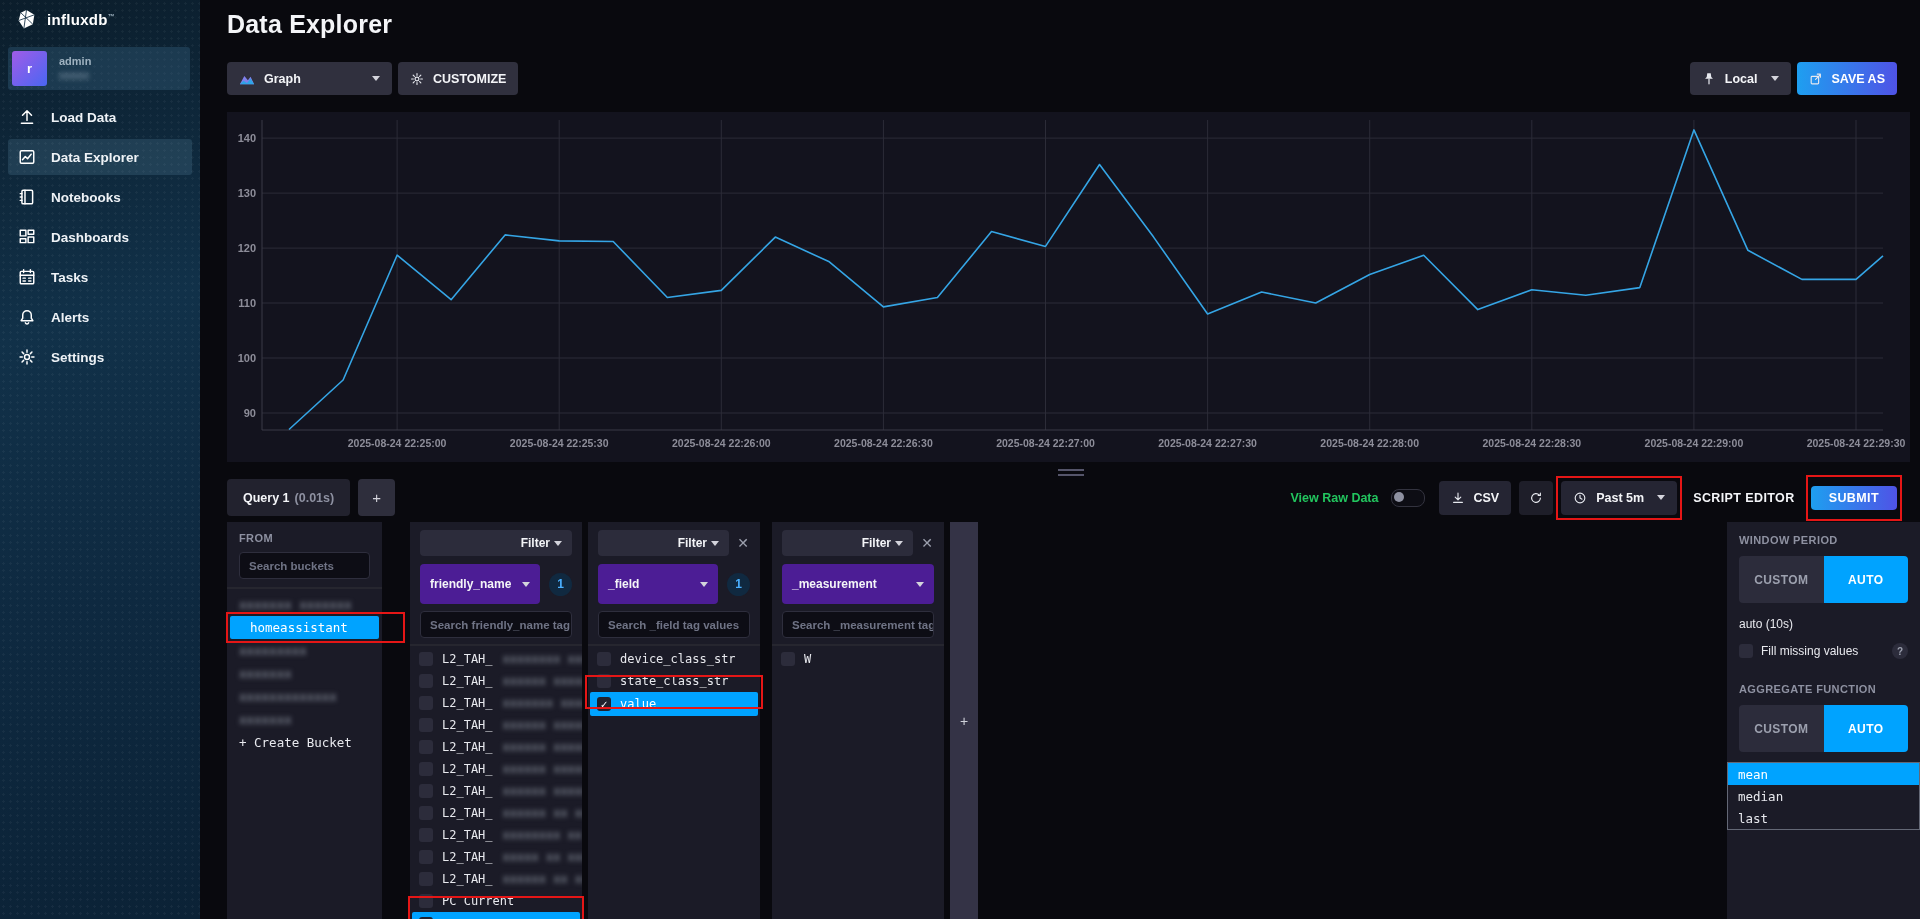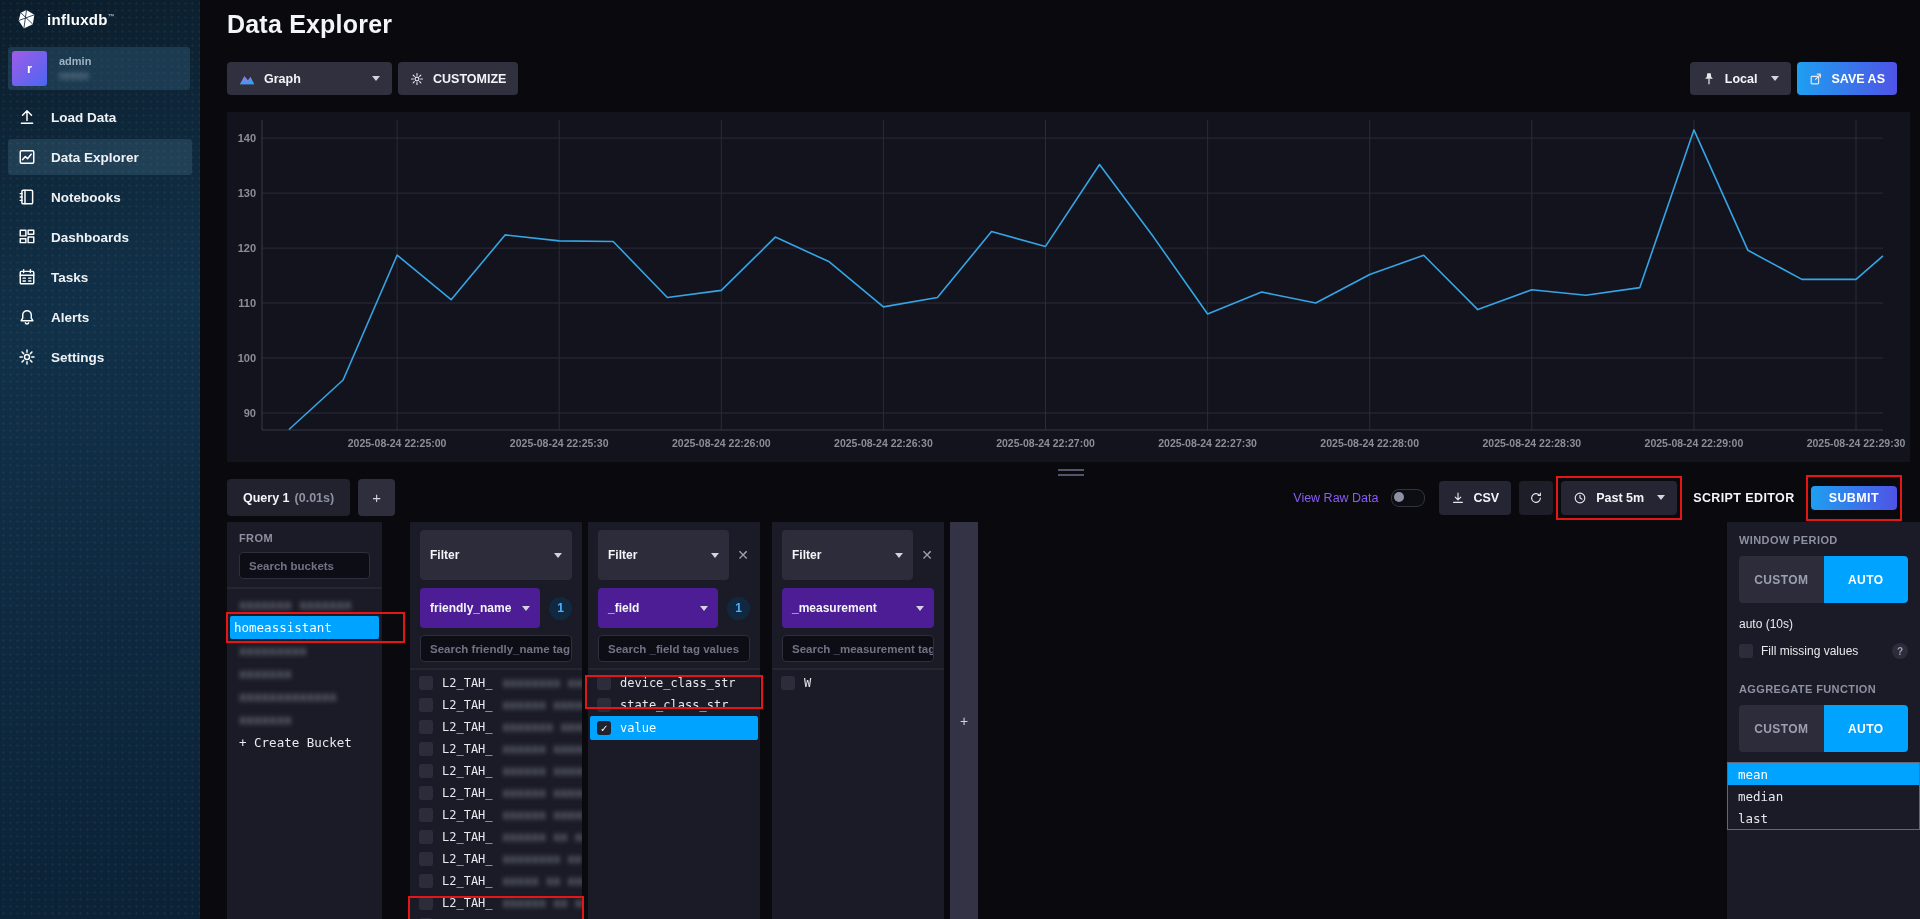--- a/index.html
+++ b/index.html
@@ -41,45 +41,45 @@
   .ytick{fill:#8d8d99;font-size:11px;font-weight:700;text-anchor:end;font-family:"Liberation Sans",sans-serif}
   .xtick{fill:#8d8d99;font-size:10.5px;font-weight:700;text-anchor:middle;font-family:"Liberation Sans",sans-serif}
   .drag-handle{position:absolute;left:858px;top:466px;width:26px;cursor:row-resize}
   .drag-handle i{display:block;border-top:2px solid #55556a;margin-top:3px}
   
   .query-toolbar{position:absolute;left:27px;right:23px;top:479px;height:37px;display:flex;justify-content:space-between;align-items:center}
   .qt-left,.qt-right{display:flex;gap:8px;align-items:center}
   .query-tab{background:#22222e;border-radius:4px;height:37px;display:flex;align-items:center;padding:0 16px;gap:5px;font-size:12.5px;font-weight:700;cursor:pointer}
   .query-time{color:#8e91a1}
   .add-query{width:37px;height:37px;background:#2e2e3c;border-radius:4px;display:flex;align-items:center;justify-content:center;font-size:15px;color:#d4d4dc;cursor:pointer}
-  .raw-label{font-size:12.5px;font-weight:400;color:#8b5cf6}
+  .raw-label{font-size:12.5px;font-weight:700;color:#22c55e}
   .toggle{width:32px;height:16px;background:#0d0d14;border:1px solid #33333f;border-radius:8px;position:relative;margin:0 6px 0 4px;cursor:pointer}
   .knob{position:absolute;left:2px;top:2px;width:10px;height:10px;border-radius:50%;background:#8e91a1}
   .btn-dark{background:#252533;height:34px}
   .btn-refresh{background:#1e1e29;width:34px;height:34px;padding:0;justify-content:center}
   .btn-script{background:transparent;letter-spacing:.4px;padding:0 8px}
   .btn-submit{height:24px;padding:0 18px;letter-spacing:.4px}
   
   .builder{position:absolute;left:27px;top:522px;right:0;bottom:0}
   .panel{position:absolute;top:0;bottom:0;background:#1b1b27;overflow:hidden}
   .p-from{left:0;width:155px}
   .p-f1{left:183px;width:172px}
   .p-f2{left:361px;width:172px}
   .p-f3{left:545px;width:172px}
   .p-add{left:723px;width:28px;background:#343346;display:flex;align-items:center;justify-content:center;color:#cfd2da;font-size:14px;cursor:pointer}
   .p-opt{right:0;width:193px}
   .panel-title{margin:10px 12px 0;font-size:11px;font-weight:700;color:#8e91a1;letter-spacing:.4px}
   .search{margin:8px 12px 0;height:27px;background:#0d0d15;border:1px solid #2e2e3d;border-radius:4px;color:#6f7385;font-size:11.5px;font-weight:700;display:flex;align-items:center;padding:0 9px;white-space:nowrap;overflow:hidden;box-sizing:border-box}
   .hr{margin-top:8px;border-bottom:2px solid #26262f}
   .list{margin-top:4px}
   .row{height:23px;display:flex;align-items:center;padding:0 12px;font-family:"DejaVu Sans Mono",monospace;font-size:12.5px;color:#e8e9ee;cursor:pointer;white-space:nowrap}
-  .row.selected{background:#00a3ff;color:#fff;margin:0 3px;padding:0 4px;border-radius:2px}
+  .row.selected{background:#00a3ff;color:#fff;margin:0 3px;padding:0 20px;border-radius:2px}
   .row.blurred .lbl{filter:blur(2.6px);color:#98a0ac}
   .filter-head{display:flex;align-items:center;margin:8px 10px 0;gap:7px}
-  .dd-filter{flex:1;height:26px;background:#2c2c3b;border-radius:4px;display:flex;align-items:center;justify-content:space-between;padding:12px 10px;font-size:12px;font-weight:700;cursor:pointer}
+  .dd-filter{flex:1;height:26px;background:#2c2c3b;border-radius:4px;display:flex;align-items:center;justify-content:flex-end;padding:0 10px;font-size:12px;font-weight:700;cursor:pointer}
   .close-x{color:#9ca0ae;font-size:14px;width:14px;text-align:center;cursor:pointer;line-height:1}
   .key-row{display:flex;align-items:center;margin:8px 10px 0;gap:9px}
   .dd-key{flex:1;height:40px;background:#4c1d95;border-radius:4px;display:flex;align-items:center;justify-content:space-between;padding:0 10px;font-size:12px;font-weight:700;cursor:pointer}
   .badge{width:23px;height:23px;border-radius:50%;background:#102940;color:#4ab0ff;font-weight:700;font-size:12px;display:flex;align-items:center;justify-content:center;flex:none}
   .p-f1 .search,.p-f2 .search,.p-f3 .search{margin:7px 10px 0}
   .f-hr{margin-top:6px;border-bottom:2px solid #26262f}
   .f-list{margin-top:2px}
   .f-row{height:22px;display:flex;align-items:center;gap:9px;padding:0 9px;font-family:"DejaVu Sans Mono",monospace;font-size:12px;color:#e8e9ee;cursor:pointer;white-space:nowrap}
   .f-row.selected{background:#00a3ff;color:#fff;margin:0 2px;padding:0 7px;border-radius:2px;height:24px}
   .cb{width:14px;height:14px;border-radius:3px;background:#2c2c3b;flex:none;display:flex;align-items:center;justify-content:center;font-size:11px;color:#fff}

